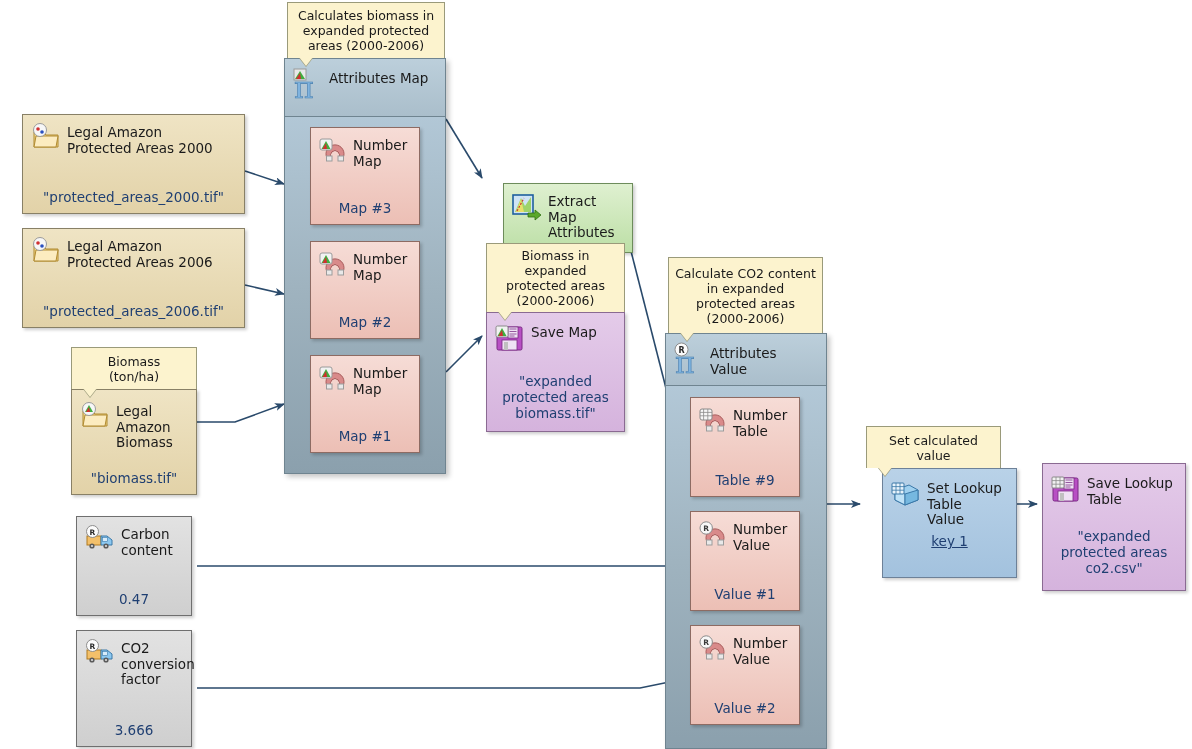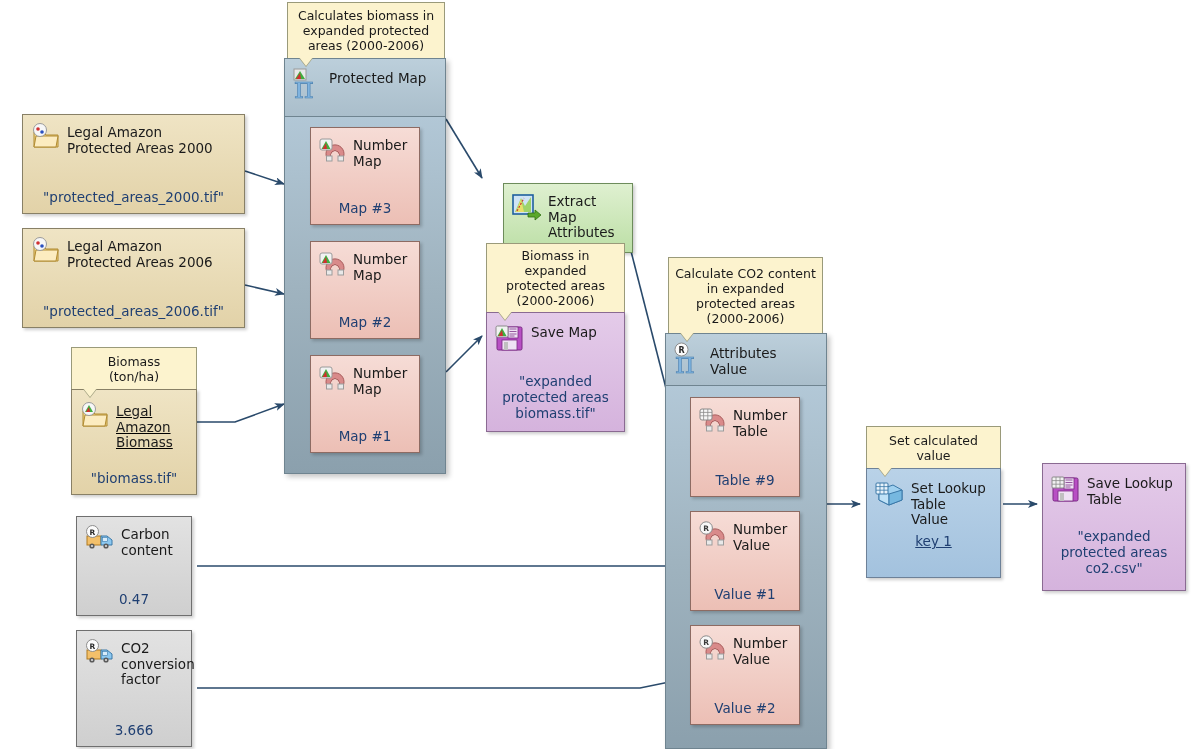--- a/index.html
+++ b/index.html
@@ -53,21 +53,21 @@
     border-top:9px solid #fcf3ce;
     filter:drop-shadow(0 1px 0 #9a9a7a);
   }
 
   
   .tan{background:linear-gradient(180deg,#efe4c4 0%,#e2d2a8 100%);border-color:#888066;}
   .grey{background:linear-gradient(180deg,#e2e2e2 0%,#cfcfcf 100%);border-color:#6f6f6f;}
   .pink{background:linear-gradient(180deg,#f6dcd6 0%,#ecbfb5 100%);border-color:#8d6b63;}
   .green{background:linear-gradient(180deg,#dff0d0 0%,#bcdfa6 100%);border-color:#6d8c5b;}
   .purple{background:linear-gradient(180deg,#e4cbe9 0%,#d5b3dd 100%);border-color:#8a6a92;}
-  .blue{background:linear-gradient(180deg,#b9d2e8 0%,#a3c2de 100%);border-color:#6d8198;}
+  .blue{background:linear-gradient(180deg,#b9d2e8 0%,#a3c2de 100%);border-color:#6d8198;margin-left:16px;}
 
   
   .group{
     position:absolute;box-sizing:border-box;
     background:linear-gradient(180deg,#b8cede 0%,#9fb3bf 55%,#8ba0ad 100%);
     border:1px solid #6f8490;
     box-shadow:3px 3px 5px rgba(0,0,0,.22);
   }
   .group-hdr{
     position:absolute;left:0;right:0;top:0;
@@ -115,21 +115,21 @@
   <div class="group" style="left:284px;top:58px;width:162px;height:416px;">
     <div class="group-hdr" style="height:58px;">
       <span class="ico">
         <svg width="30" height="34" viewBox="0 0 30 34">
           <text x="1" y="31" font-family="DejaVu Serif,serif" font-size="30" fill="#7fb3df" stroke="#4a7fae" stroke-width="0.6">π</text>
           <rect x="1" y="2" width="12" height="11" fill="#e8e8e8" stroke="#9a9a9a"></rect>
           <path d="M2,12 L7,4 L12,12 Z" fill="#3fae3f"></path>
           <path d="M3,12 L7,6 L8,12 Z" fill="#d03030"></path>
         </svg>
       </span>
-      <span class="label">Protected Map</span>
+      <span class="label">Attributes Map</span>
     </div>
   </div>
 
   <div class="box pink" style="left:310px;top:127px;width:110px;height:98px;">
     <div class="title">
       <span class="ico">
         <svg width="28" height="28" viewBox="0 0 28 28">
           <path d="M8,22 a9,9 0 1,1 16,0 l-4.5,0 a4.5,4.5 0 1,0 -7,0 Z" fill="#d98a8a" stroke="#a85b5b" stroke-width="1"></path>
           <rect x="7.5" y="20" width="5.5" height="5" fill="#e9e9e9" stroke="#9b9b9b"></rect>
           <rect x="19" y="20" width="5.5" height="5" fill="#e9e9e9" stroke="#9b9b9b"></rect>
@@ -211,21 +211,21 @@
       <span class="label">Legal Amazon
 Protected Areas 2006</span>
     </div>
     <div class="value">"protected_areas_2006.tif"</div>
   </div>
 
   <div class="note" style="left:71px;top:347px;width:126px;height:42px;">Biomass
 (ton/ha)</div>
   <div class="note-tail" style="left:83px;top:388px;"></div>
 
-  <div class="box tan" style="left:71px;top:389px;width:126px;height:106px;text-decoration:underline;">
+  <div class="box tan" style="left:71px;top:389px;width:126px;height:106px;">
     <div class="title" style="padding-top:12px;">
       <span class="ico">
         <svg width="30" height="28" viewBox="0 0 30 28">
           <path d="M3,9 L12,9 L15,12 L27,12 L27,24 L3,24 Z" fill="#f5d98a" stroke="#b08a30" stroke-width="1"></path>
           <path d="M5,13 L27,13 L25,24 L3,24 Z" fill="#fcecc0" stroke="#b08a30" stroke-width="1"></path>
           <circle cx="9" cy="7" r="6.5" fill="#f7f7f7" stroke="#9a9a9a"></circle>
           <path d="M5,10 L9,3 L13,10 Z" fill="#3fae3f"></path>
           <path d="M6,10 L9,5 L10,10 Z" fill="#d03030"></path>
         </svg>
       </span>

